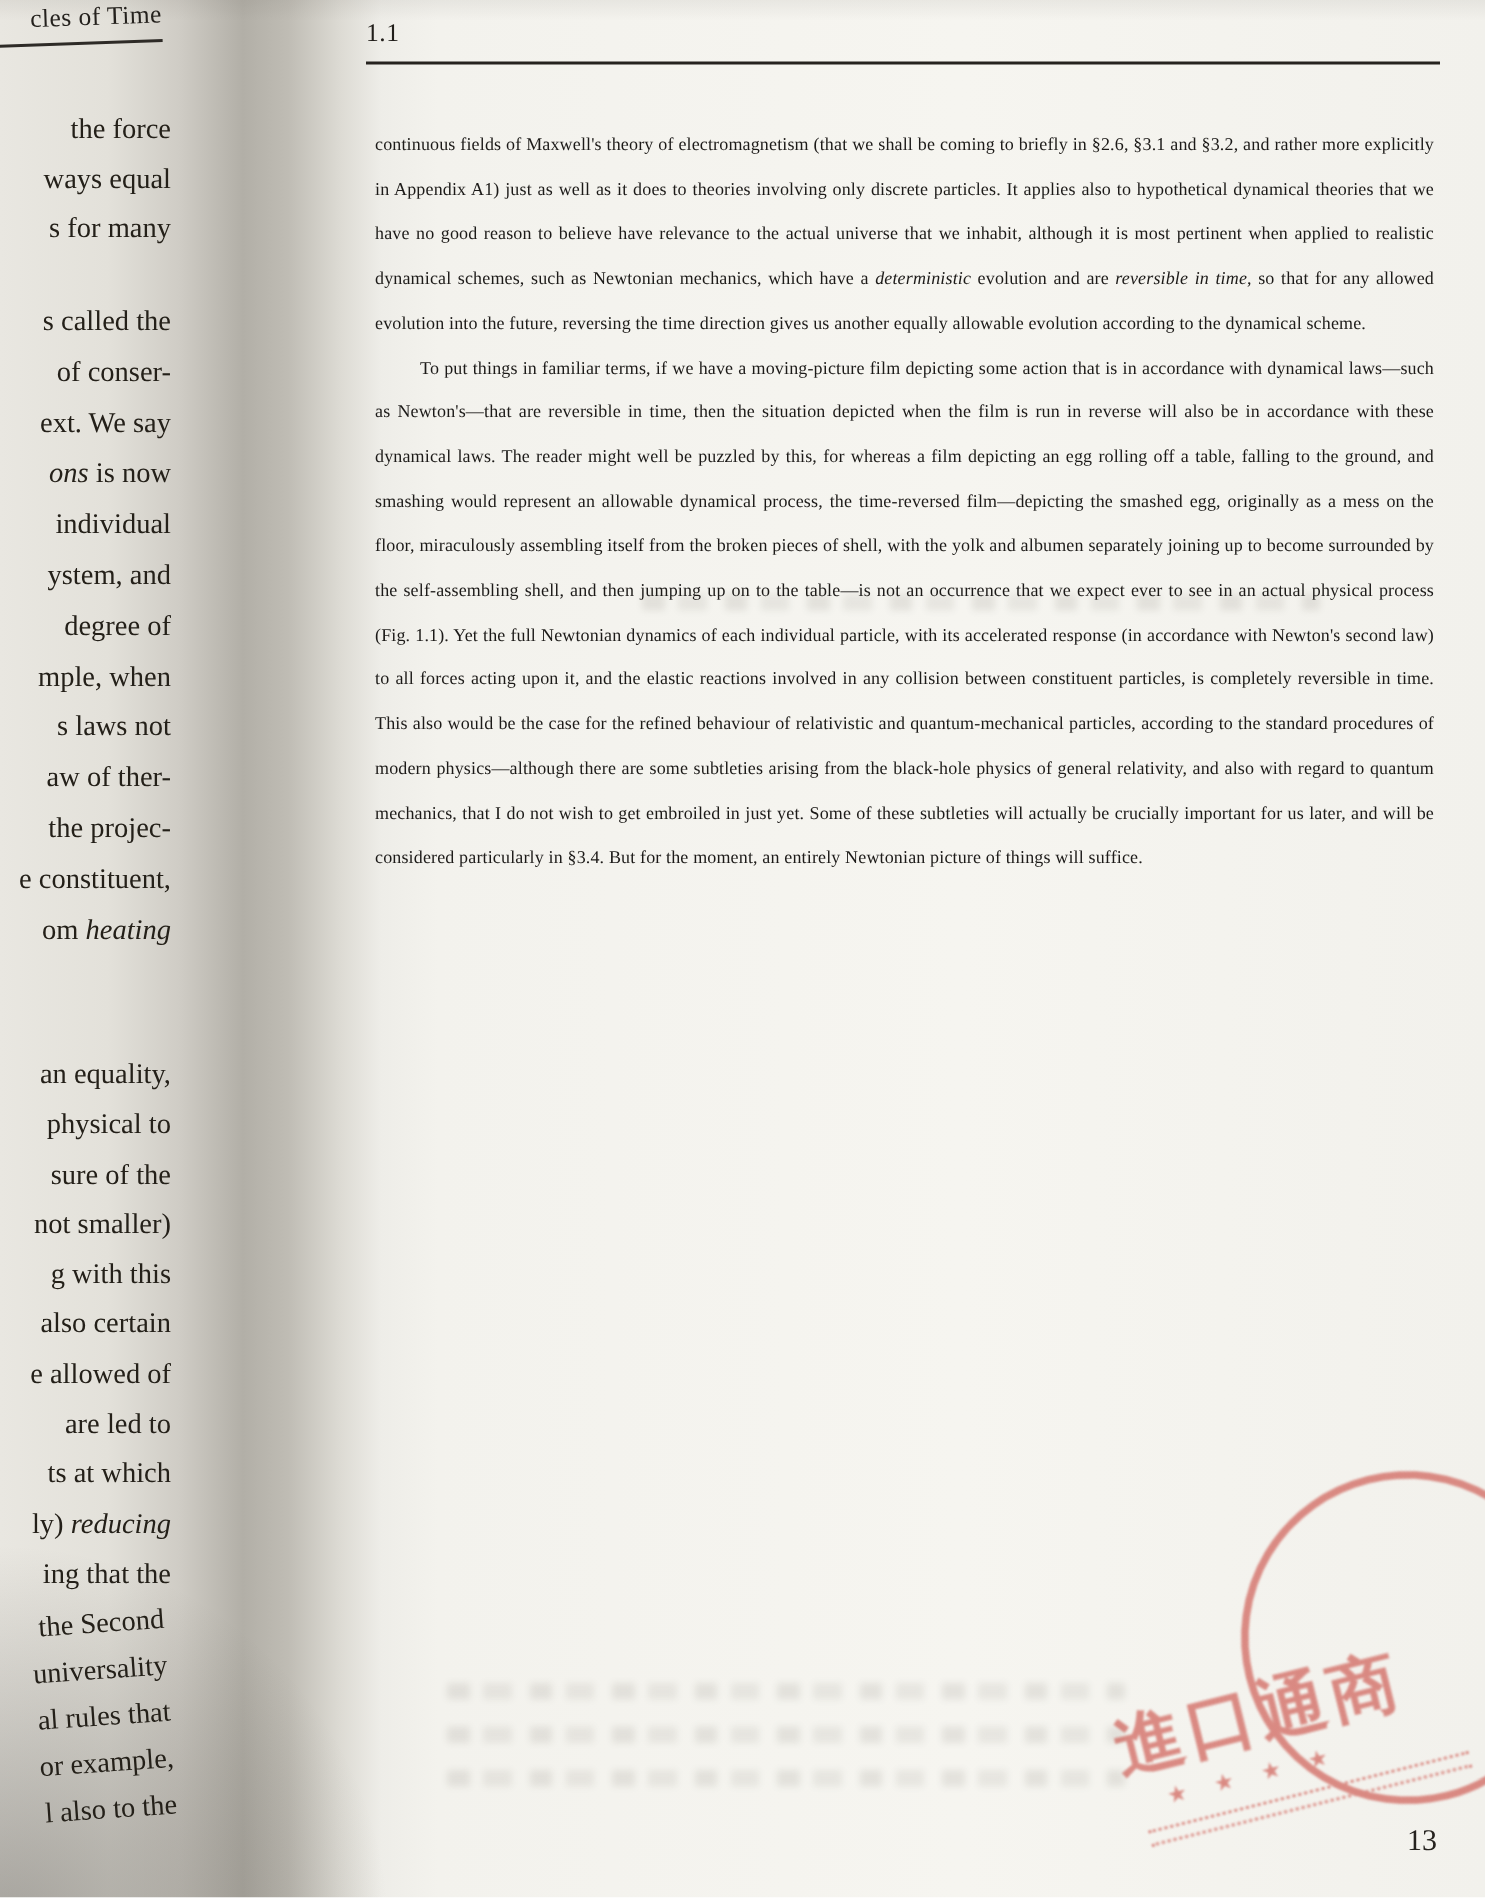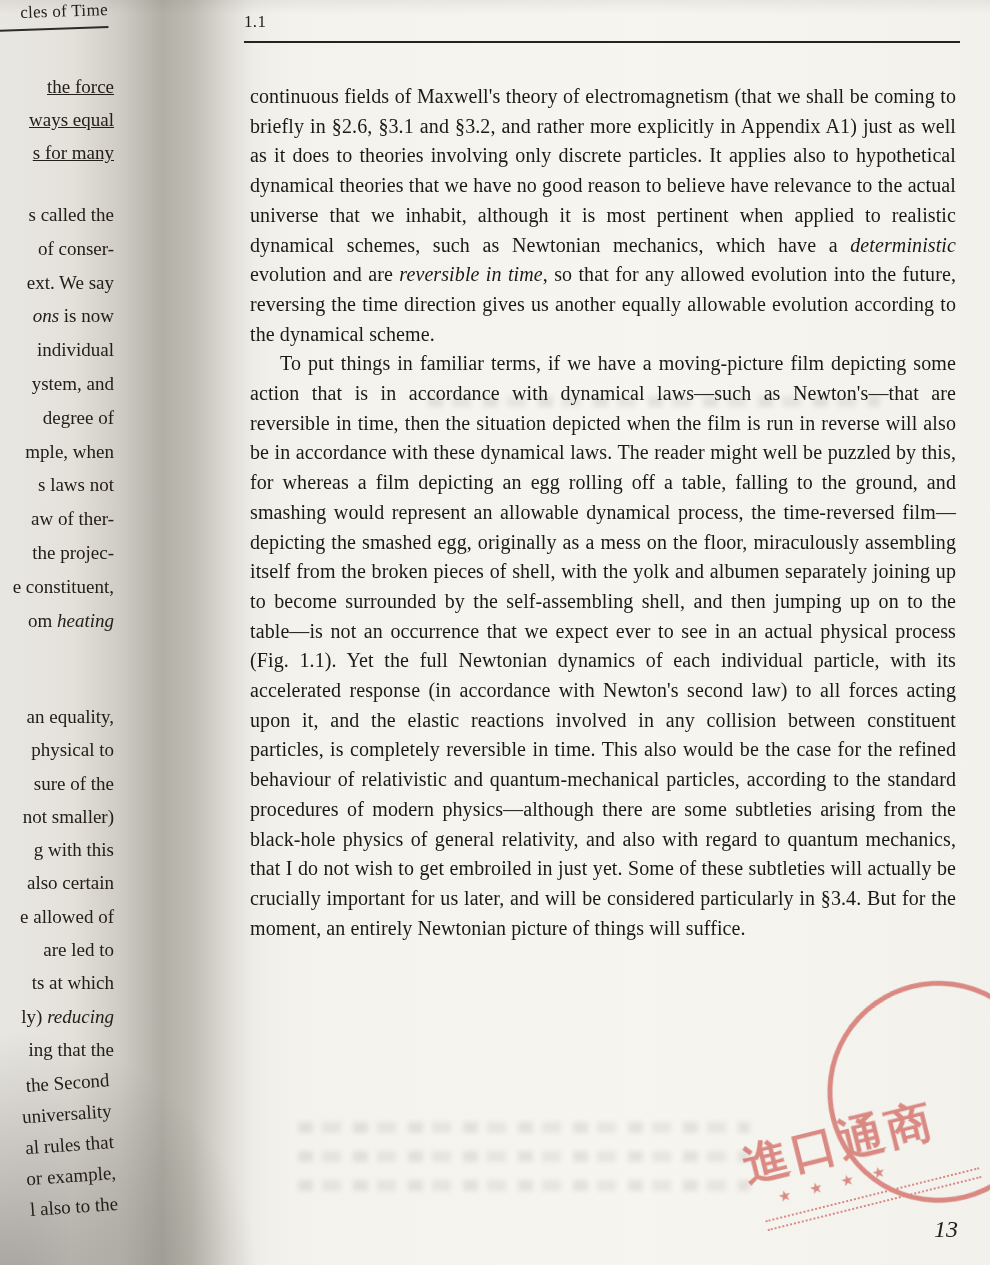--- a/index.html
+++ b/index.html
@@ -29,47 +29,47 @@
     padding-bottom: 6px; border-bottom: 2px solid #2e2b27;
     font-size: 17px; letter-spacing: 0.3px;
     transform: rotate(-2deg);
     color: #24211d;
   }
   .left-col {
     position: absolute; left: 0; top: 0; width: 126px; height: 100%;
     font-size: 19px; color: #242019; text-align: right;
   }
   .lgroup { position: absolute; right: 12px; white-space: nowrap; }
-  .lg1 { top: 70px;  line-height: 33px; text-decoration: underline;   }
+  .lg1 { top: 70px;  line-height: 33px;   }
   .lg2 { top: 198px; line-height: 33.8px; margin-left: 45px; }
   .lg3 { top: 700px; line-height: 33.3px; }
   .lg4 { top: 1064px; line-height: 31px; transform: rotate(-4deg); transform-origin: right center; }
   .lline { white-space: nowrap; }
 
   
   .page-head {
     position: absolute; left: 244px; top: 12px; width: 716px;
     display: flex; justify-content: space-between; align-items: baseline;
     padding-bottom: 9px; border-bottom: 2px solid #26231f;
     font-size: 17px; letter-spacing: 0.35px; color: #211e1a;
   }
 
   
   .body-col {
     position: absolute; left: 250px; top: 82px; width: 706px;
-    font-size: 20px; line-height: 29.7px; letter-spacing: 0.1px;
+    font-size: 12px; line-height: 29.7px; letter-spacing: 0.1px;
     text-align: justify;
   }
   .body-col p { margin: 0; }
   .body-col p.indented { text-indent: 30px; }
   .it { font-style: italic; }
 
   .page-number {
     position: absolute; left: 906px; top: 1216px; width: 52px;
-    text-align: right; font-size: 24px; color: #25221e; font-style: italic;
+    text-align: right; font-size: 20px; color: #25221e;
   }
 
   
   .ghost { position: absolute; filter: blur(2.4px); opacity: 0.45; }
   .ghost .row {
     height: 11px; margin-bottom: 18px; border-radius: 2px;
     background: repeating-linear-gradient(to right,
       rgba(112,106,97,0.30) 0 15px, rgba(112,106,97,0) 15px 24px,
       rgba(112,106,97,0.24) 24px 43px, rgba(112,106,97,0) 43px 55px);
   }

